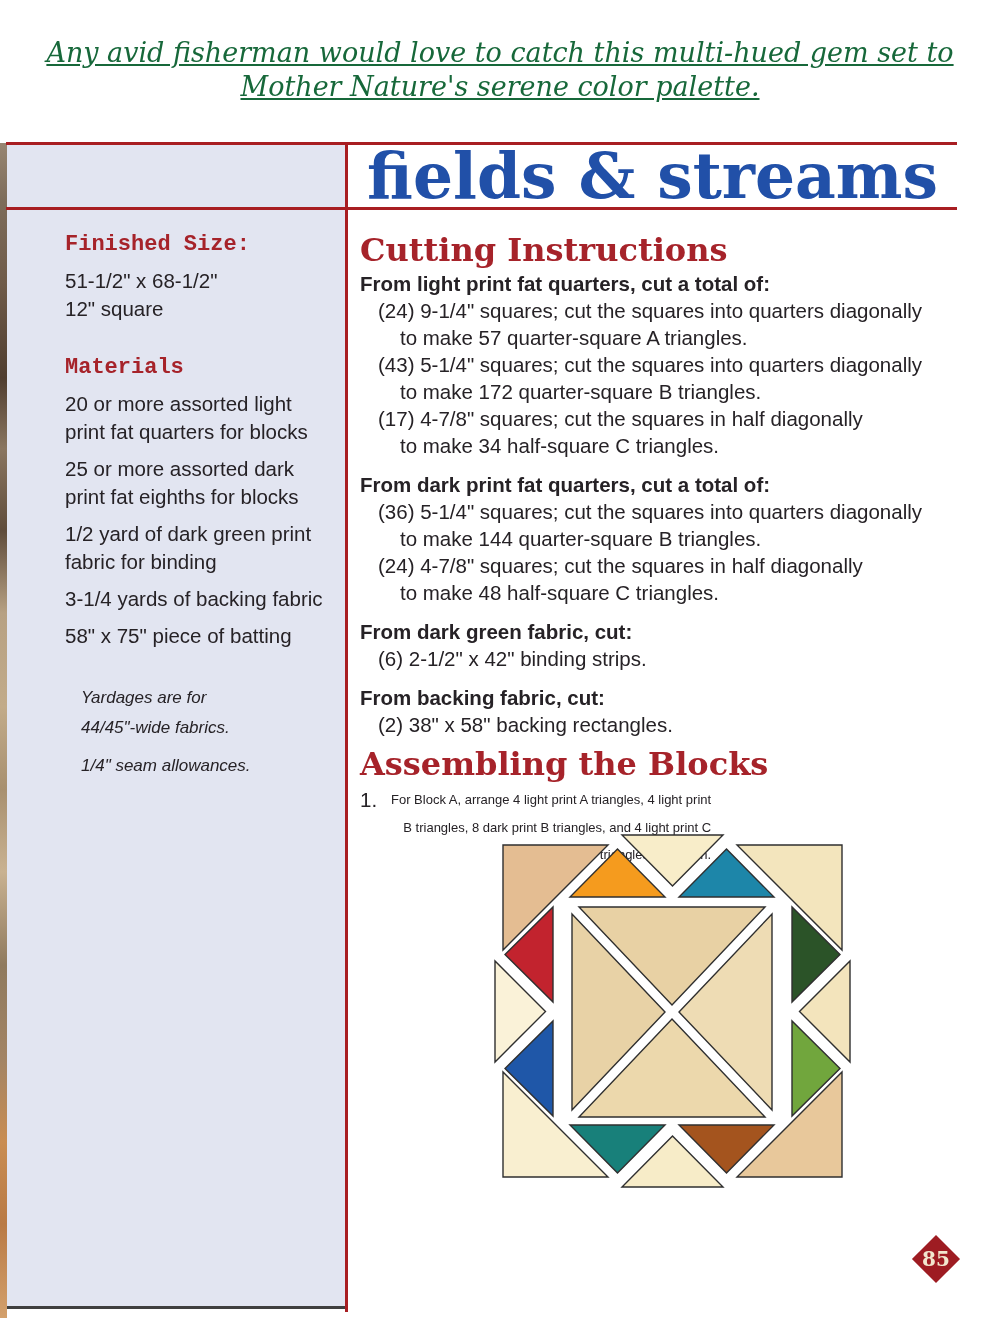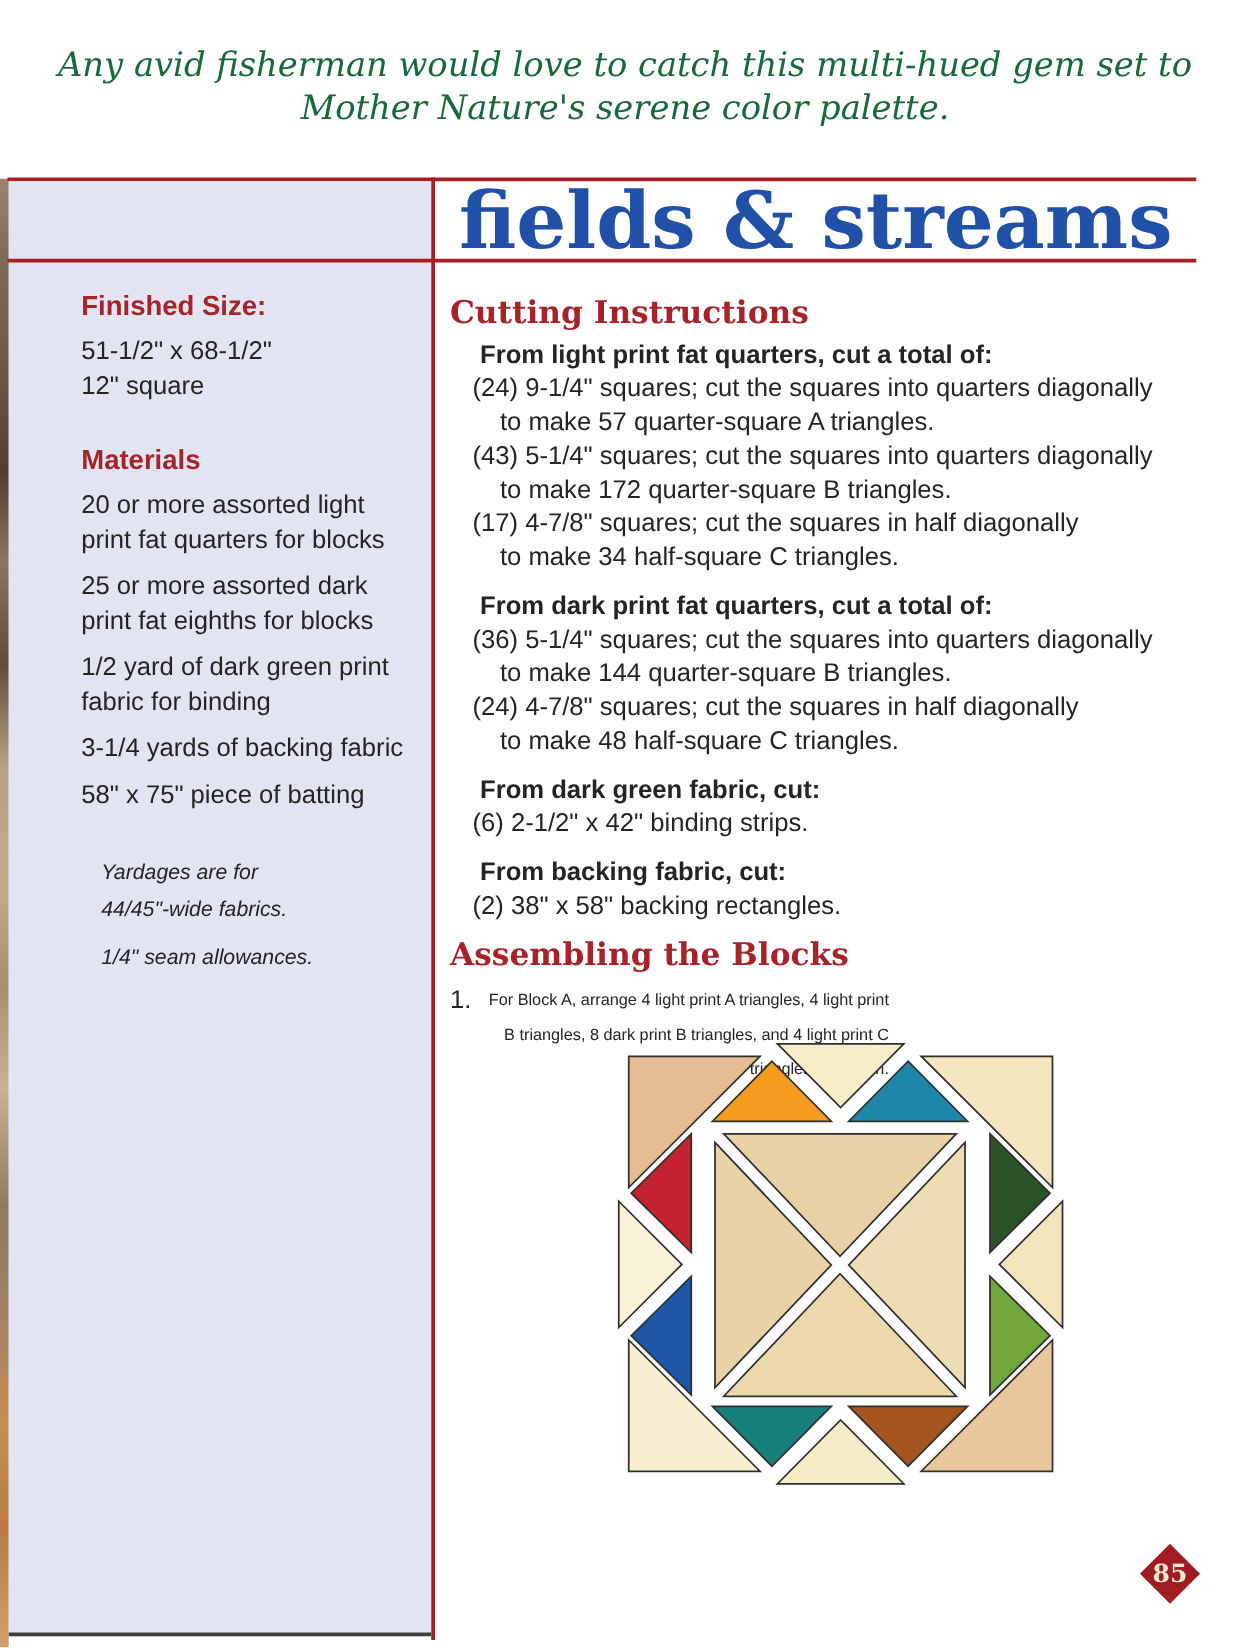--- a/index.html
+++ b/index.html
@@ -4,44 +4,44 @@
 <style>
   html,body{margin:0;padding:0;background:#fff;}
   .page{position:relative;width:1000px;height:1318px;background:#fff;overflow:hidden;
         font-family:"Liberation Sans",sans-serif;color:var(--body_text,#262226);}
   .photo-strip{position:absolute;left:0;top:143px;width:7px;height:1175px;
     background:linear-gradient(180deg,#988672 0%,#7d6c5a 5%,#6f5b49 12%,#503e30 20%,
       #8a7660 26%,#5f4c3b 33%,#b7a183 40%,#c2ab89 48%,#a8906f 55%,#c9b291 62%,
       #8f7a5e 70%,#a38464 78%,#c98d52 85%,#b97a45 92%,#d3a06c 100%);}
   .intro{position:absolute;left:30px;top:36px;width:940px;text-align:center;
     font-family:"DejaVu Serif",serif;font-style:italic;font-size:27px;line-height:34px;
-    color:var(--script_green,#17683A);}
+    color:var(--script_green,#17683A);text-decoration:underline;}
   .rule{position:absolute;background:var(--rule_red,#A81E22);}
   .rule-top{left:6px;top:142px;width:951px;height:3px;}
   .rule-title{left:6px;top:207px;width:951px;height:3px;}
   .vrule{position:absolute;left:345px;top:142px;width:3px;height:1170px;background:var(--rule_red,#A81E22);}
   .sidebar{position:absolute;left:7px;top:145px;width:338px;height:1164px;
     background:var(--sidebar_bg,#E2E5F1);border-bottom:3px solid var(--border_dark,#3F3F3F);
     box-sizing:border-box;padding:88px 28px 0 58px;}
-  .s-head{font-family:Liberation Sans, sans-serif;font-weight:bold;font-size:22px;line-height:24px;
+  .s-head{font-family:Liberation Mono, monospace;font-weight:bold;font-size:22px;line-height:24px;
     color:var(--heading_red,#A6232A);margin:0 0 10px 0;}
   .s-head.mt{margin-top:33px;}
   .s-val{font-size:20.5px;line-height:28px;margin:0;}
   .s-par{font-size:20.5px;line-height:28px;margin:0 0 9px 0;width:270px;}
   .s-notes{margin-top:33px;}
   .s-note{font-style:italic;font-size:17px;line-height:30px;margin:0 0 8px 16px;}
   .title{position:absolute;left:332px;top:147px;width:606px;margin:0;text-align:right;
     font-family:"DejaVu Serif",serif;font-weight:bold;font-size:63px;line-height:58px;
     letter-spacing:0px;color:var(--title_blue,#2150A8);white-space:nowrap;}
   .main{position:absolute;left:360px;top:236px;width:580px;}
-  .red-head{font-family:"DejaVu Serif",serif;font-weight:bold;font-size:25px;line-height:28px;
+  .red-head{font-family:"DejaVu Serif",serif;font-weight:bold;font-size:32px;line-height:28px;
     color:var(--heading_red,#A6232A);margin:0 0 6px 0;}
   .red-head.assembling{margin-top:0;margin-bottom:8px;}
   .group{margin-bottom:12px;}
-  .g-head{font-weight:bold;font-size:20.5px;line-height:27px;white-space:nowrap;margin-left:24px;}
+  .g-head{font-weight:bold;font-size:20.5px;line-height:27px;white-space:nowrap;}
   .i1{font-size:20.5px;line-height:27px;padding-left:18px;white-space:nowrap;}
   .i2{font-size:20.5px;line-height:27px;padding-left:40px;white-space:nowrap;}
   .step{display:flex;margin-top:2px;}
   .step-num{width:31px;font-size:20.5px;line-height:27.5px;}
   .step-text{font-size:13px;line-height:27.5px;text-align:right;}
   .diagram{position:absolute;left:488px;top:828px;width:376px;height:366px;}
   .diagram polygon{stroke:#2F2F2F;stroke-width:1.4px;stroke-linejoin:miter;}
   .diamond{position:absolute;left:919px;top:1242px;width:34px;height:34px;
     background:var(--diamond_red,#9E1C22);transform:rotate(45deg);
     display:flex;align-items:center;justify-content:center;}

